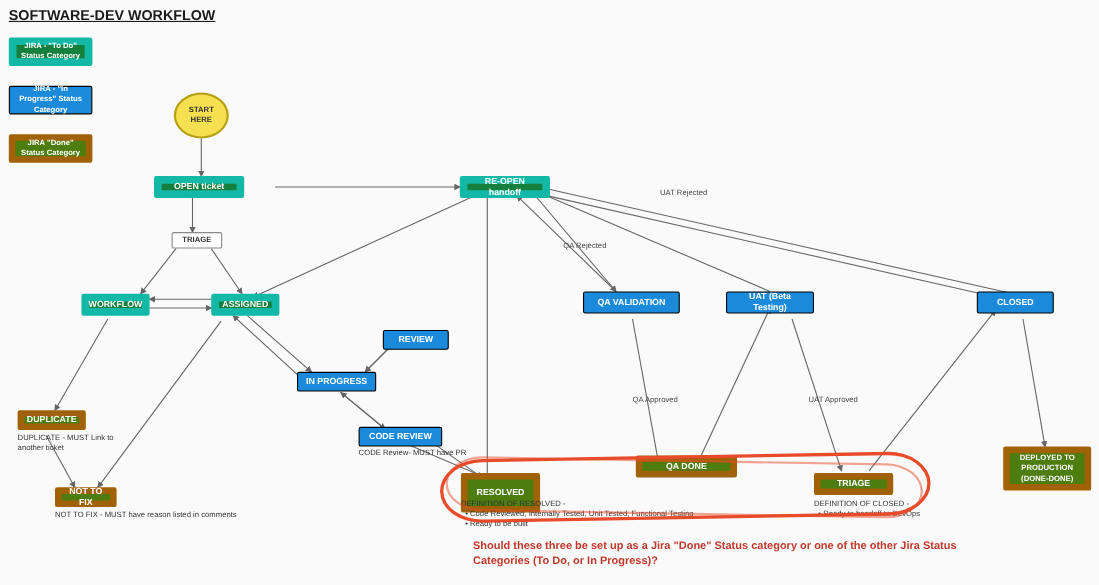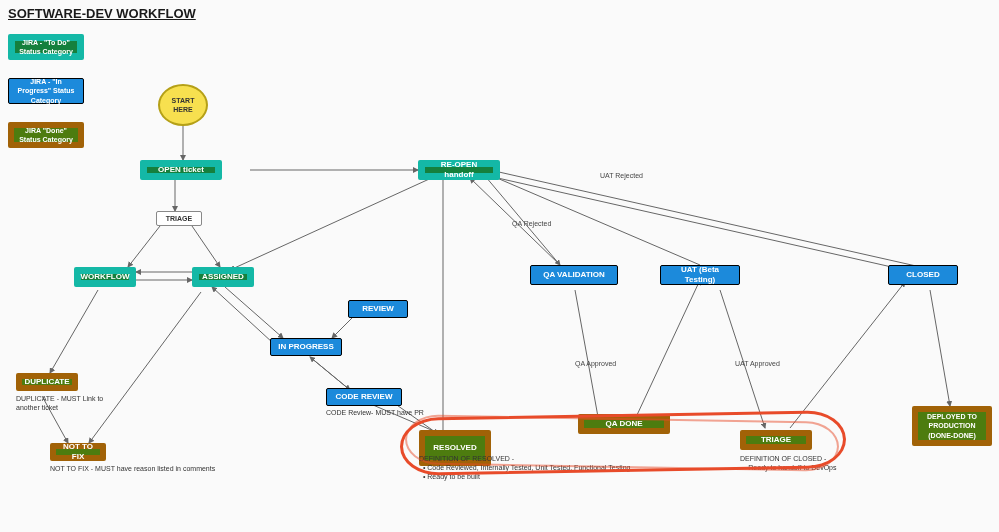--- a/index.html
+++ b/index.html
@@ -101,13 +101,14 @@
     &nbsp;&nbsp;•&nbsp;<span>Ready to handoff to DevOps</span>
   </div>
 
   <div class="edge-label" style="left:512px;top:220px">QA Rejected</div>
   <div class="edge-label" style="left:575px;top:360px">QA Approved</div>
   <div class="edge-label" style="left:600px;top:172px">UAT Rejected</div>
   <div class="edge-label" style="left:735px;top:360px">UAT Approved</div>
 
   <div class="blob" style="left:400px;top:414px;width:440px;height:52px;transform:rotate(-1deg)"></div>
   <div class="blob" style="left:405px;top:418px;width:430px;height:46px;border-width:2px;opacity:.5;transform:rotate(1deg)"></div>
+  <div class="annot" style="left:430px;top:490px;width:480px">Should these three be set up as a Jira "Done" Status category or one of the other Jira Status Categories (To Do, or In Progress)?</div>
 </div>
 
 </body></html>

